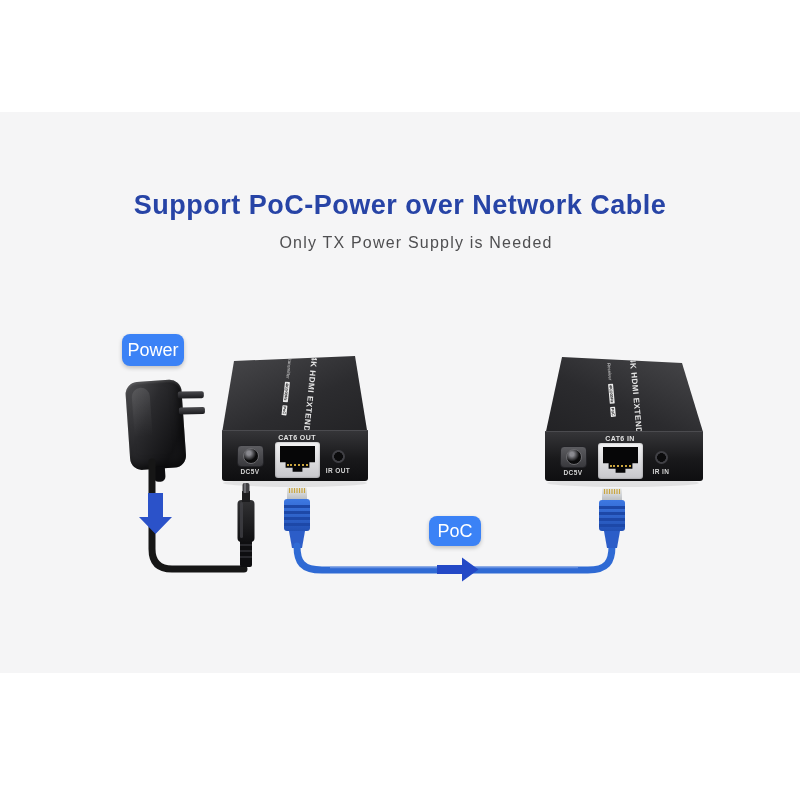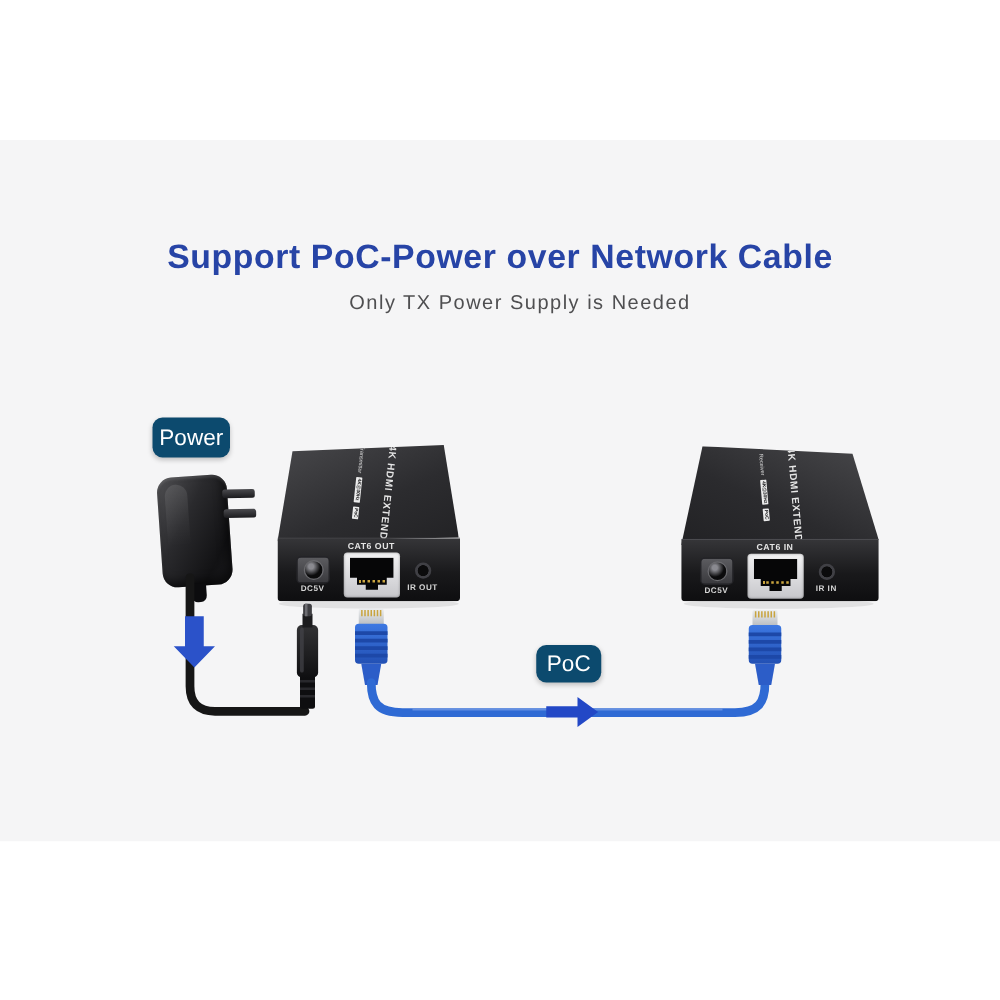--- a/index.html
+++ b/index.html
@@ -12,21 +12,21 @@
   .title{
     position:absolute;left:0;top:190px;width:800px;text-align:center;
     font-size:27px;font-weight:bold;color:#2744a6;letter-spacing:.5px;
   }
   .subtitle{
     position:absolute;left:0;top:234px;width:800px;text-align:center;
     font-size:16px;color:#4f4f51;letter-spacing:1.2px;margin-left:16px;
   }
 
   .tag{
-    position:absolute;background:#0c4a6e;color:#ffffff;border-radius:8px;
+    position:absolute;background:#3b82f6;color:#ffffff;border-radius:8px;
     text-align:center;font-size:18px;box-shadow:0 2px 4px rgba(0,0,0,.22);
   }
   .power-tag{left:122px;top:334px;width:62px;height:32px;line-height:32px;}
   .poc-tag{left:429px;top:516px;width:52px;height:30px;line-height:30px;}
 
   
   .adapter{position:absolute;left:118px;top:372px;width:100px;height:110px;transform:rotate(-4deg);}
   .adapter-body{
     position:absolute;left:10px;top:8px;width:56px;height:88px;border-radius:12px;
     background:linear-gradient(120deg,#515154 0%,#2a2a2d 38%,#121214 78%,#1c1c1f 100%);

